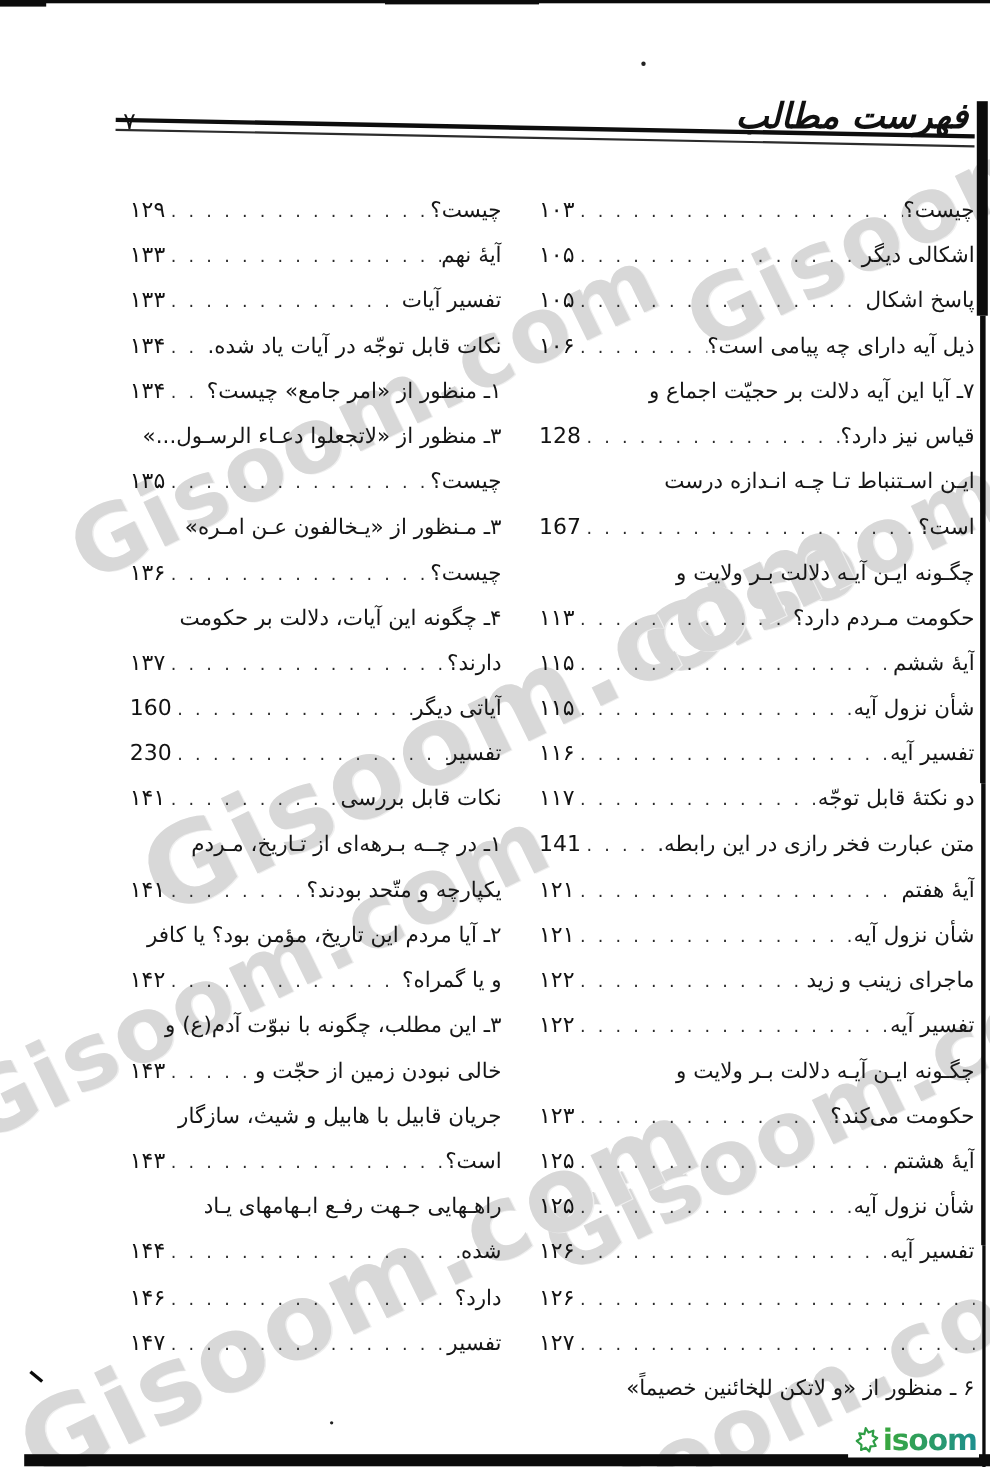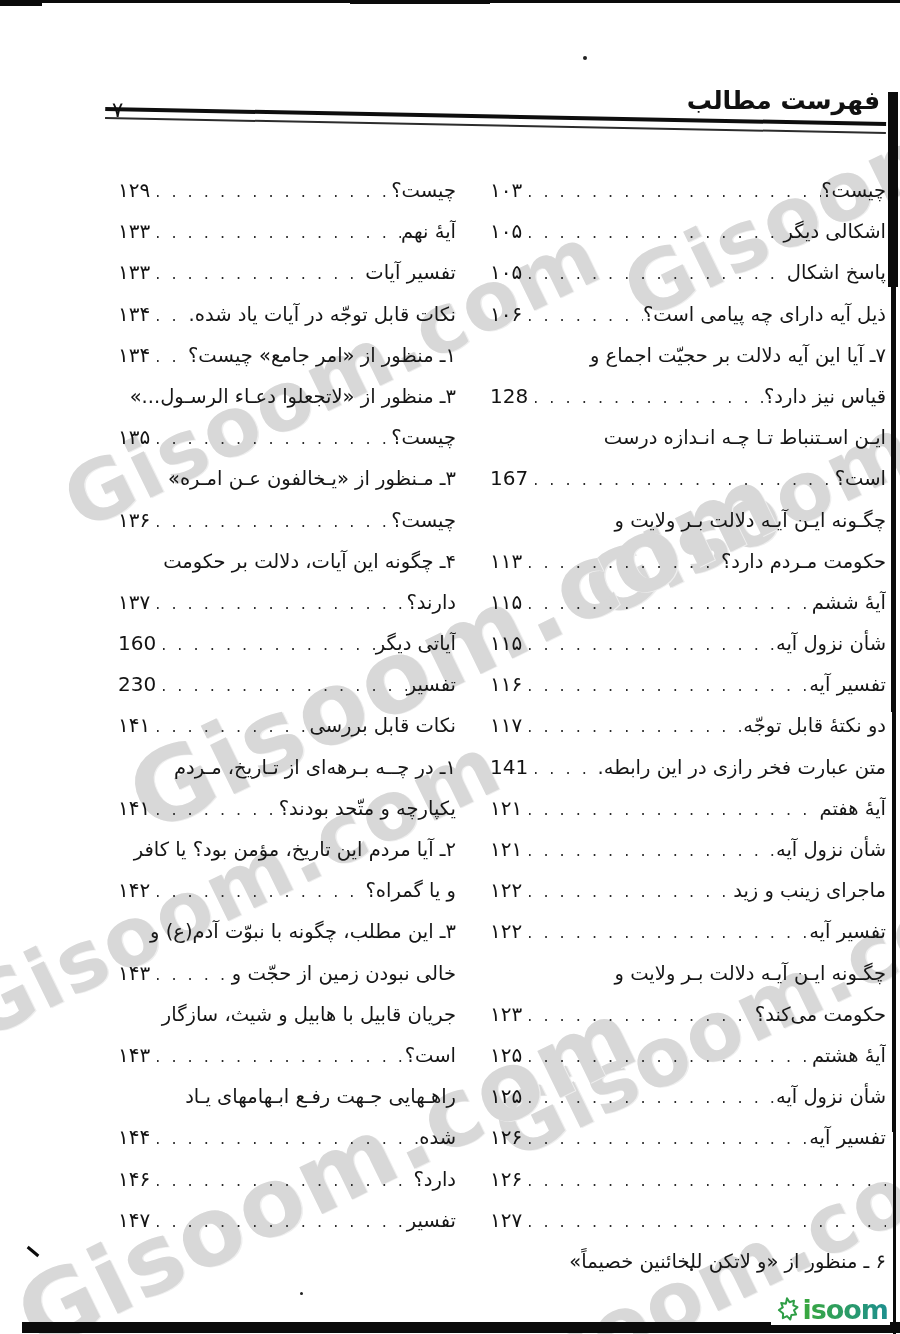--- a/index.html
+++ b/index.html
@@ -15,21 +15,21 @@
     position:absolute;z-index:1;
     transform:rotate(-26deg);
     font-weight:bold;font-size:82px;letter-spacing:2px;
     color:#d8d8d8;white-space:nowrap;user-select:none;
     text-shadow:1px 1px 0 #efefef;
   }
 
   
   .hdr-title{
     position:absolute;top:86px;right:20px;z-index:2;
-    font-size:25px;font-weight:bold;color:#111;direction:rtl;
+    font-size:32px;font-weight:bold;color:#111;direction:rtl;font-style:italic;
   }
   .hdr-pagenum{
     position:absolute;top:98px;left:112px;z-index:2;
     font-size:21px;color:#111;
   }
   .hdr-rule{
     position:absolute;top:122px;left:105px;right:14px;z-index:2;
     transform:rotate(1.1deg);transform-origin:right center;
   }
   .hdr-rule .r1{height:4px;background:#0e0e0e;}

